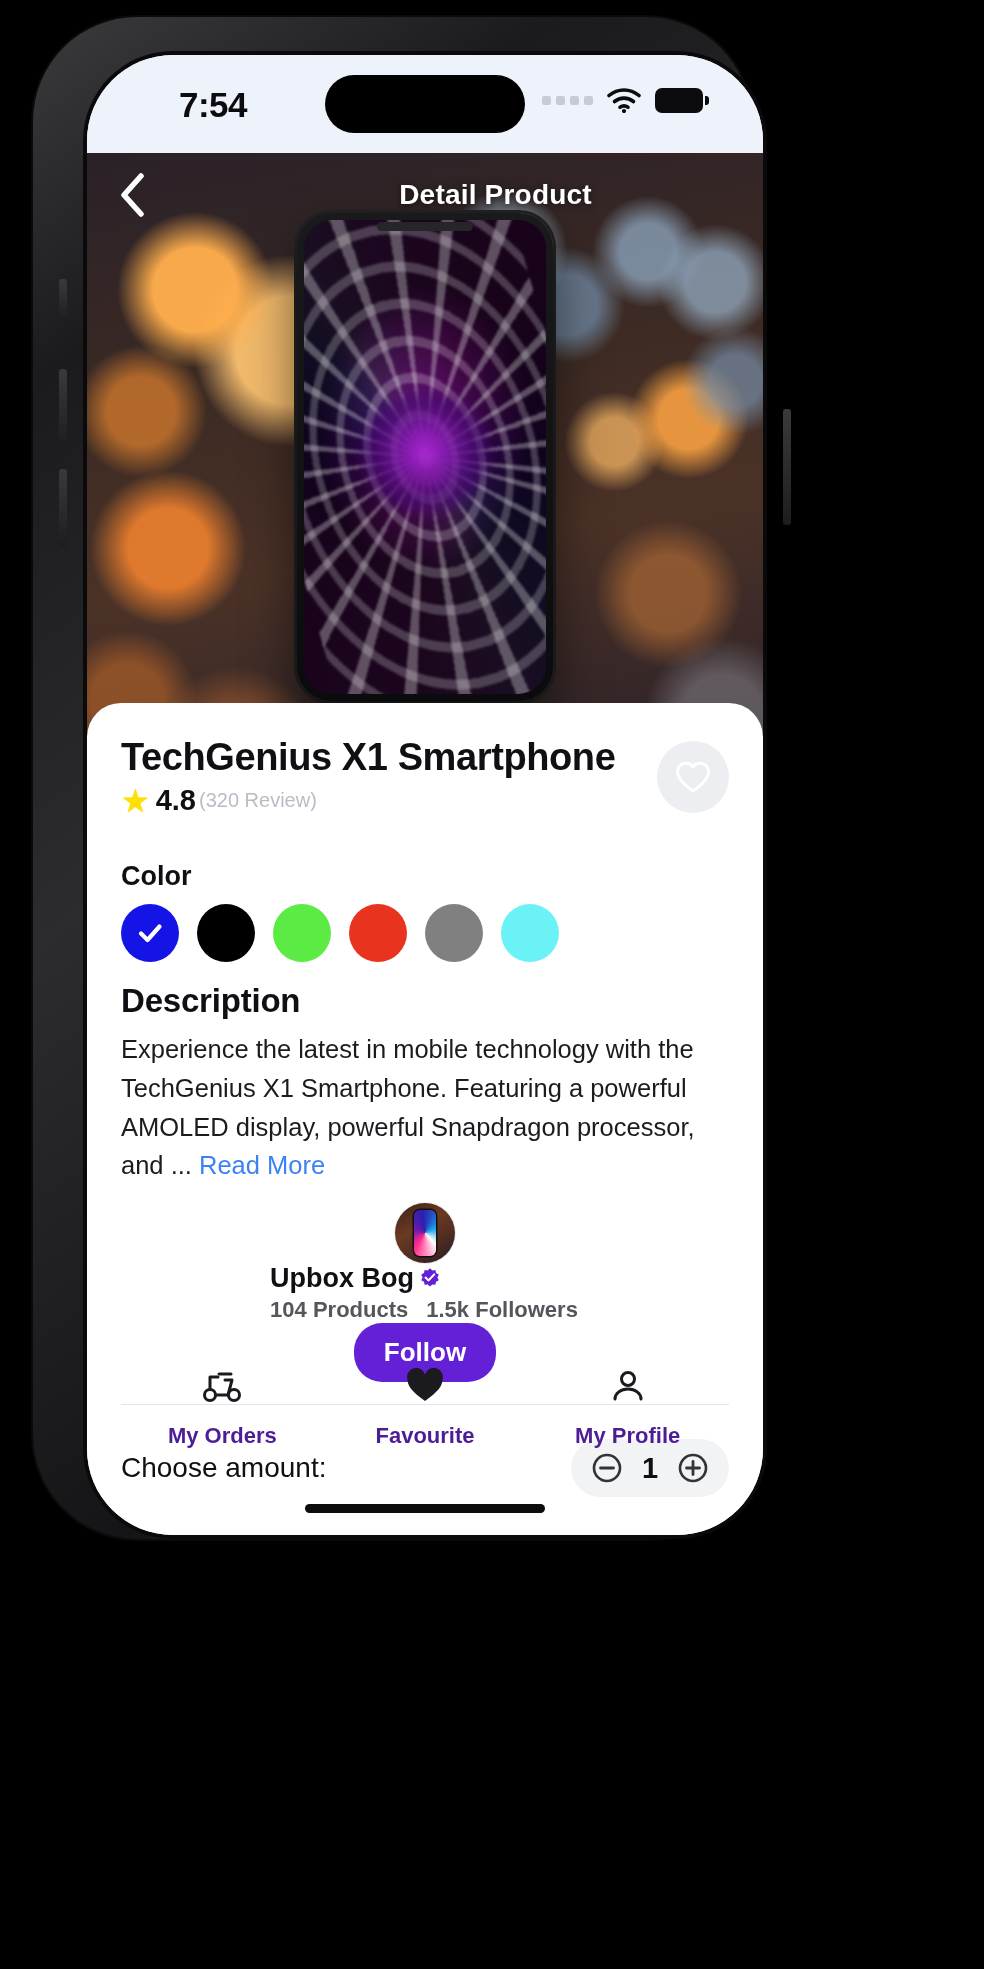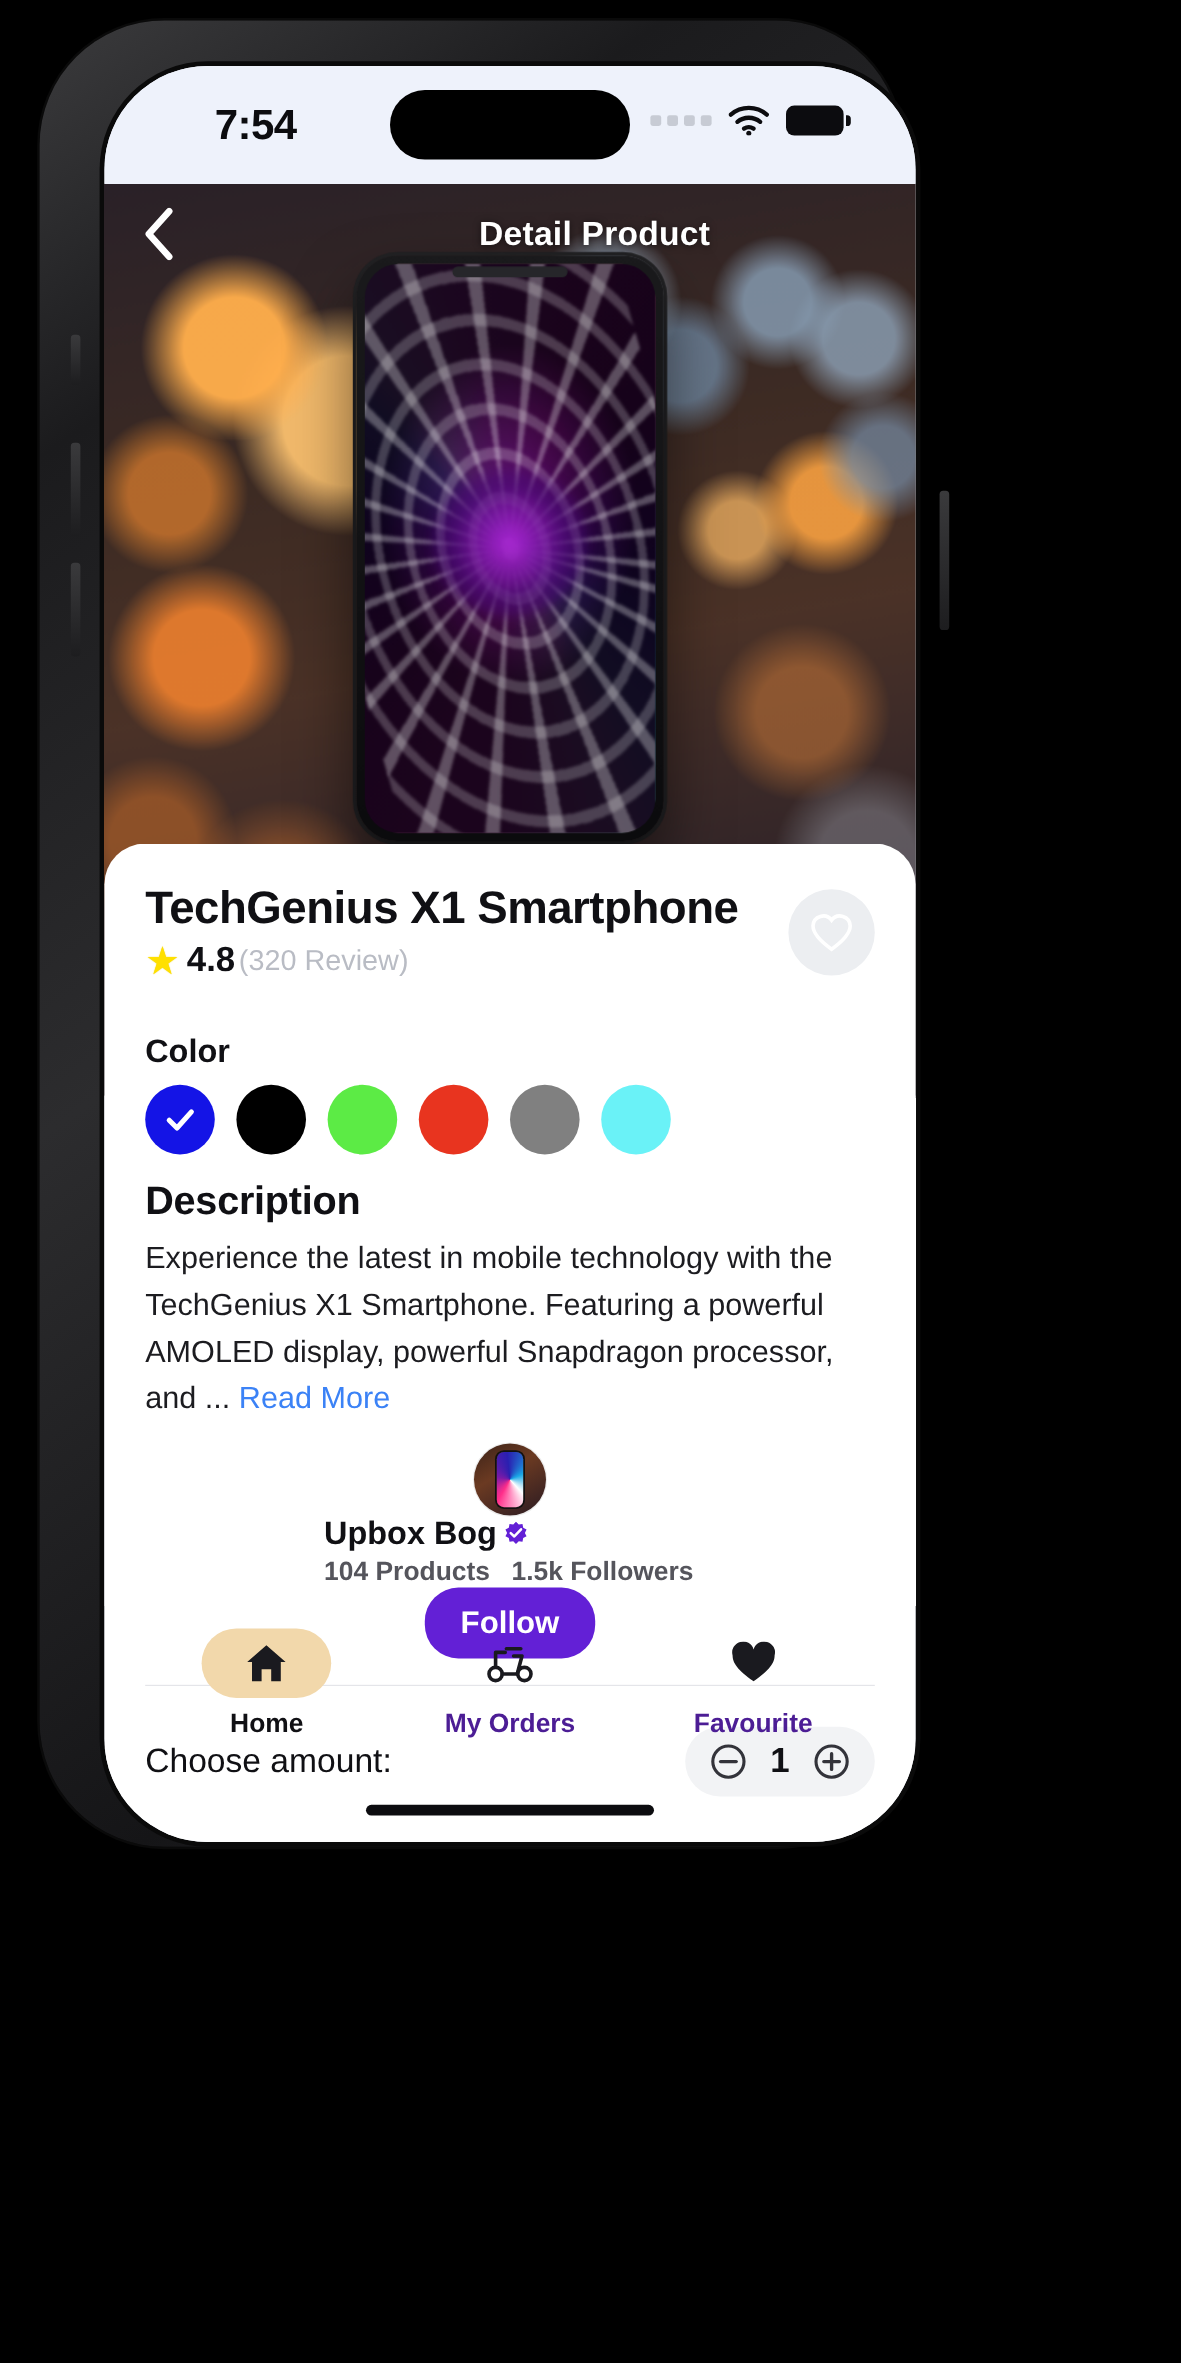--- a/index.html
+++ b/index.html
@@ -175,21 +175,21 @@
 
   .title-row { position: relative; padding-right: 96px; }
   .p-title {
     font-size: 38px; font-weight: 700; color: #101014; line-height: 1.08;
     letter-spacing: -0.4px;
   }
   .rate-row { display: flex; align-items: center; gap: 2px; margin-top: 6px; }
   .star { font-size: 32px; color: #ffe000; line-height: 1; margin-right: 4px;
           text-shadow: 0 0 1px #e8c900; }
   .rate-val { font-size: 29px; font-weight: 700; color: #101014; }
-  .rate-cnt { font-size: 24px; color: #b9bcc4; margin-left: 1px; }
+  .rate-cnt { font-size: 20px; color: #b9bcc4; margin-left: 1px; }
 
   .fav-btn {
     position: absolute; right: 0; top: 4px;
     width: 72px; height: 72px; border-radius: 50%;
     background: #eceef1; display: flex; align-items: center; justify-content: center;
     cursor: pointer;
   }
 
   .sec-label { font-size: 27px; font-weight: 700; color: #101014; margin-top: 44px; }
   .swatches { display: flex; gap: 18px; margin-top: 12px; }
@@ -387,28 +387,20 @@
             <div class="st-btn">
               <svg width="32" height="32" viewBox="0 0 32 32">
                 <circle cx="16" cy="16" r="13" fill="none" stroke="#33333a" stroke-width="2.6"></circle>
                 <path d="M9.5 16 H22.5 M16 9.5 V22.5" stroke="#33333a" stroke-width="2.8" stroke-linecap="round"></path>
               </svg>
             </div>
           </div>
         </div>
 
         <div class="tabbar">
-          <div class="tab active">
-            <div class="tab-ico-wrap">
-              <svg width="38" height="36" viewBox="0 0 38 36">
-                <path d="M19 3 L35 17 H31 V33 H23 V23 H15 V33 H7 V17 H3 Z" fill="#1a1a1f"></path>
-              </svg>
-            </div>
-            <div class="tab-lbl">Home</div>
-          </div>
           <div class="tab">
             <div class="tab-ico-wrap">
               <svg width="42" height="36" viewBox="0 0 42 36">
                 <circle cx="9" cy="27" r="5.5" fill="none" stroke="#1a1a1f" stroke-width="3"></circle>
                 <circle cx="33" cy="27" r="5.5" fill="none" stroke="#1a1a1f" stroke-width="3"></circle>
                 <path d="M14.5 27 H27" stroke="#1a1a1f" stroke-width="3" stroke-linecap="round"></path>
                 <path d="M27 27 L31 12 H24" stroke="#1a1a1f" stroke-width="3" fill="none" stroke-linecap="round" stroke-linejoin="round"></path>
                 <path d="M9 21 V9 H17" stroke="#1a1a1f" stroke-width="3" fill="none" stroke-linecap="round" stroke-linejoin="round"></path>
                 <path d="M18 6 H30" stroke="#1a1a1f" stroke-width="3" stroke-linecap="round"></path>
               </svg>
@@ -416,20 +408,29 @@
             <div class="tab-lbl">My Orders</div>
           </div>
           <div class="tab">
             <div class="tab-ico-wrap">
               <svg width="40" height="36" viewBox="0 0 40 36">
                 <path d="M20 33 C6.5 23.5 2.5 17.5 2.5 11.5 A9 9 0 0 1 20 6.5 A9 9 0 0 1 37.5 11.5 C37.5 17.5 33.5 23.5 20 33 Z" fill="#1a1a1f"></path>
               </svg>
             </div>
             <div class="tab-lbl">Favourite</div>
           </div>
+          <div class="tab">
+            <div class="tab-ico-wrap">
+              <svg width="36" height="36" viewBox="0 0 36 36">
+                <circle cx="18" cy="11" r="6.5" fill="none" stroke="#1a1a1f" stroke-width="3"></circle>
+                <path d="M5 31 A13 10 0 0 1 31 31" fill="none" stroke="#1a1a1f" stroke-width="3" stroke-linecap="round"></path>
+              </svg>
+            </div>
+            <div class="tab-lbl">My Profile</div>
+          </div>
         </div>
 
         <div class="home-ind"></div>
       </div>
 
     </div>
   </div>
 </div>
 
 </body></html>

